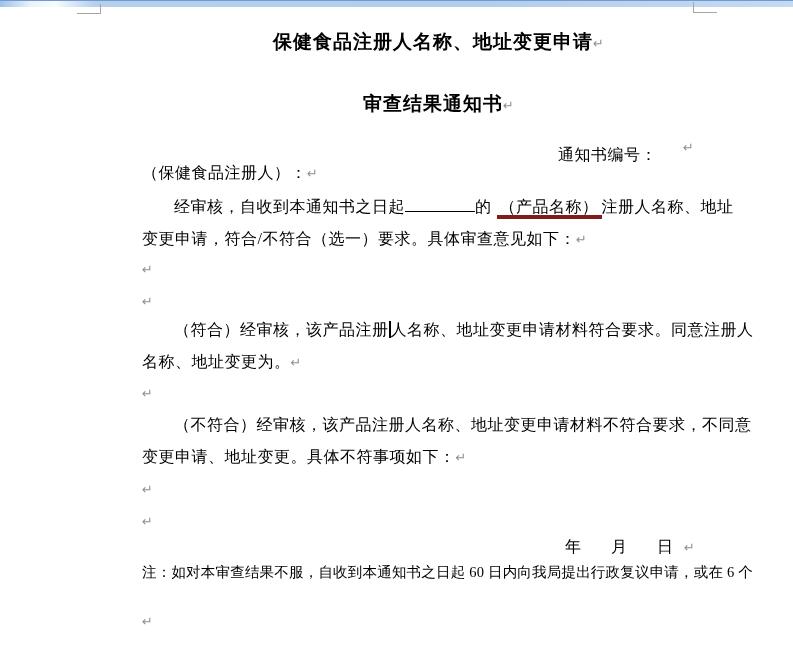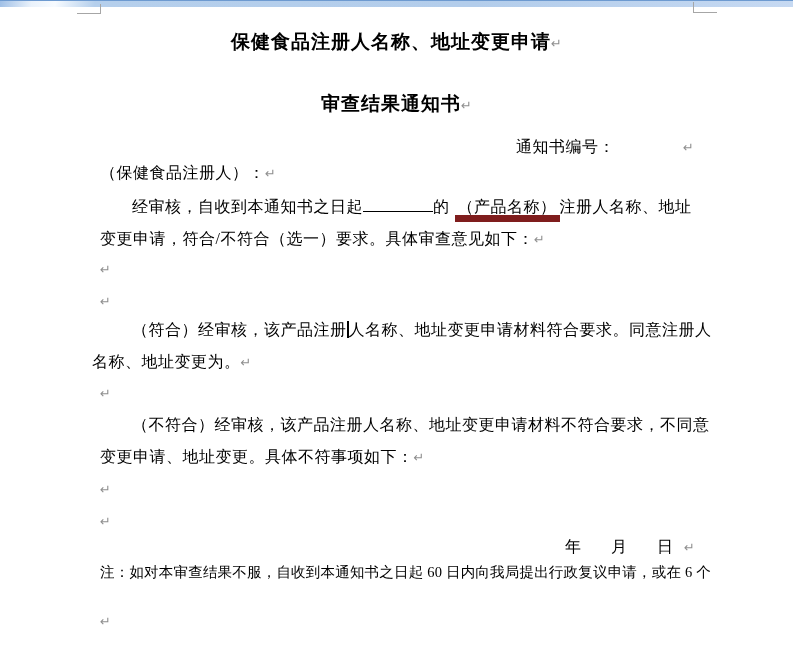--- a/index.html
+++ b/index.html
@@ -36,20 +36,21 @@
     left: 693px; top: 2px; width: 23px; height: 10px;
     border-left: 1px solid #a6a6a6;
     border-bottom: 1px solid #a6a6a6;
   }
   .line {
     position: absolute;
     font-size: 16px;
     line-height: 22px;
     white-space: pre;
     letter-spacing: 0.5px;
+    margin-left: 42px;
   }
   .title-line {
     left: 100px; width: 593px;
     text-align: center;
     font-weight: bold;
     font-size: 19px;
     line-height: 24px;
     letter-spacing: 1px;
   }
   .pilcrow {
@@ -59,21 +60,21 @@
     font-weight: normal;
     letter-spacing: 0;
   }
   .pilcrow.abs { position: absolute; line-height: 20px; }
   .blank-underline {
     display: inline-block;
     width: 70px; height: 15px;
     border-bottom: 1px solid #000000;
   }
   .underlined {
-    border-bottom: 7px solid #7f1d1d;
+    border-bottom: 4px solid #7f1d1d;
     padding: 0 3px;
   }
   .gap { display: inline-block; width: 5px; }
   .text-caret {
     display: inline-block;
     width: 2px; height: 17px;
     background: #000000;
     vertical-align: -3px;
   }
   .date-part { position: absolute; font-size: 16px; line-height: 22px; }
@@ -86,34 +87,34 @@
 
   <div class="chrome-band"></div>
 
   <div class="crop-mark tl"></div>
   <div class="crop-mark tr"></div>
 
   <div class="line title-line" style="top:30px;"><span>保健食品注册人名称、地址变更申请</span><span class="pilcrow">↵</span></div>
 
   <div class="line title-line" style="top:92px;"><span>审查结果通知书</span><span class="pilcrow">↵</span></div>
 
-  <div class="line" style="left:516px;top:136px;text-align:right;"><span>通知书编号：</span></div>
+  <div class="line" style="left:516px;top:144px;text-align:right;"><span>通知书编号：</span></div>
   <span class="pilcrow abs" style="left:683px;top:138px;">↵</span>
 
   <div class="line" style="left:100px;top:162px;"><span>（保健食品注册人）：</span><span class="pilcrow">↵</span></div>
 
   <div class="line" style="left:132px;top:196px;"><span>经审核，自收到本通知书之日起</span><span class="blank-underline"></span><span>的</span><span class="gap"></span><span class="underlined">（产品名称）</span><span>注册人名称、地址</span></div>
 
   <div class="line" style="left:100px;top:228px;"><span>变更申请，符合/不符合（选一）要求。具体审查意见如下：</span><span class="pilcrow">↵</span></div>
 
   <div class="line" style="left:100px;top:258px;"><span class="pilcrow">↵</span></div>
   <div class="line" style="left:100px;top:290px;"><span class="pilcrow">↵</span></div>
 
   <div class="line" style="left:132px;top:319px;text-align:center;"><span>（符合）经审核，该产品注册</span><span class="text-caret"></span><span>人名称、地址变更申请材料符合要求。同意注册人</span></div>
-  <div class="line" style="left:92px;top:351px;"><span>名称、地址变更为。</span><span class="pilcrow">↵</span></div>
+  <div class="line" style="left:100px;top:351px;"><span>名称、地址变更为。</span><span class="pilcrow">↵</span></div>
 
   <div class="line" style="left:100px;top:382px;"><span class="pilcrow">↵</span></div>
 
   <div class="line" style="left:132px;top:414px;text-align:right;"><span>（不符合）经审核，该产品注册人名称、地址变更申请材料不符合要求，不同意</span></div>
   <div class="line" style="left:100px;top:446px;"><span>变更申请、地址变更。具体不符事项如下：</span><span class="pilcrow">↵</span></div>
 
   <div class="line" style="left:100px;top:478px;"><span class="pilcrow">↵</span></div>
   <div class="line" style="left:100px;top:510px;"><span class="pilcrow">↵</span></div>
 
   <span class="date-part" style="left:565px;top:536px;">年</span>

